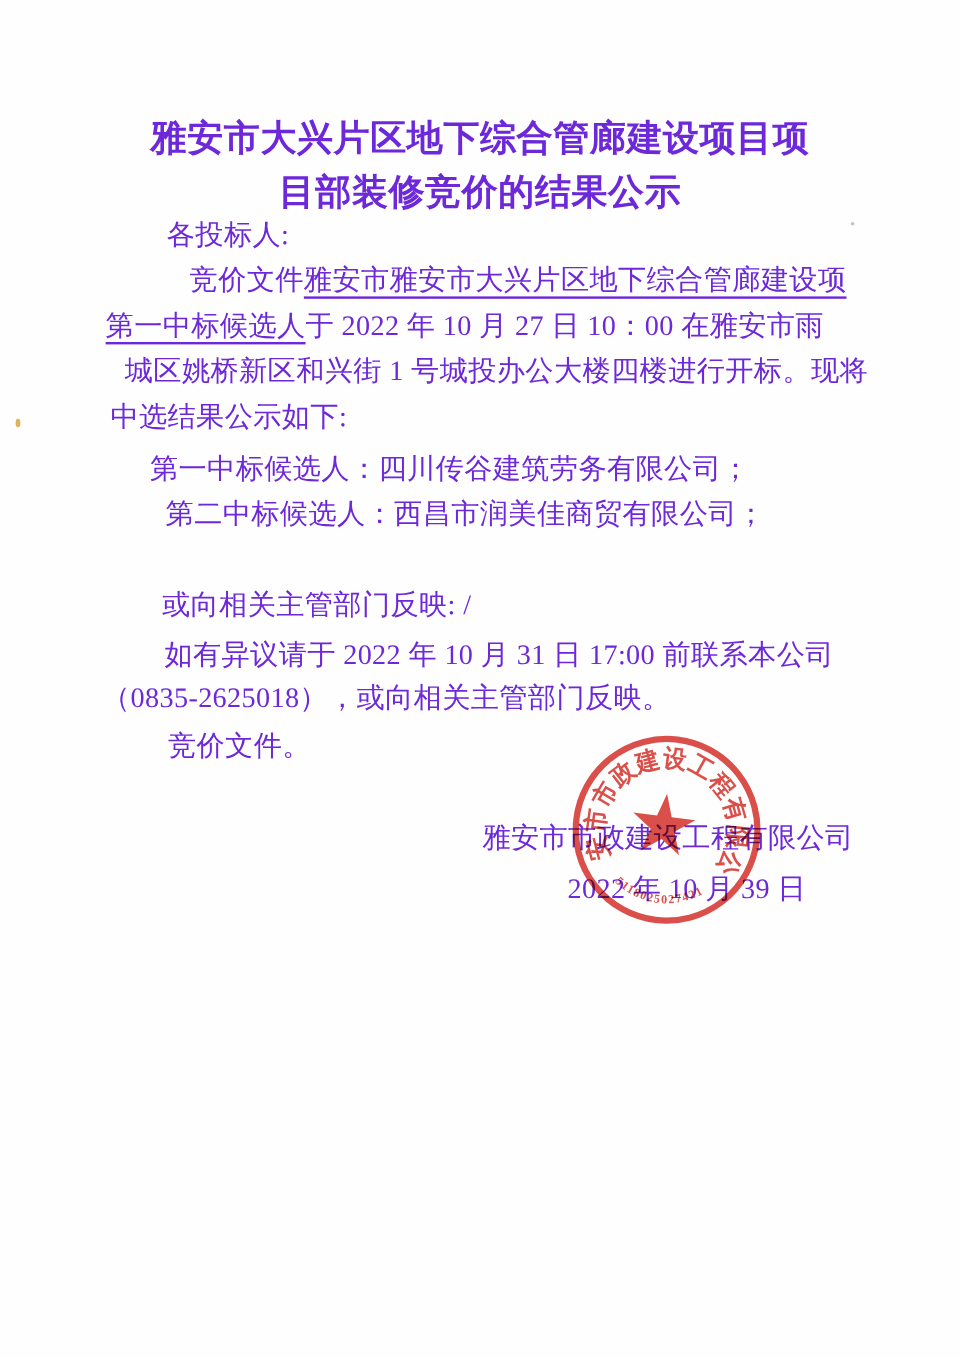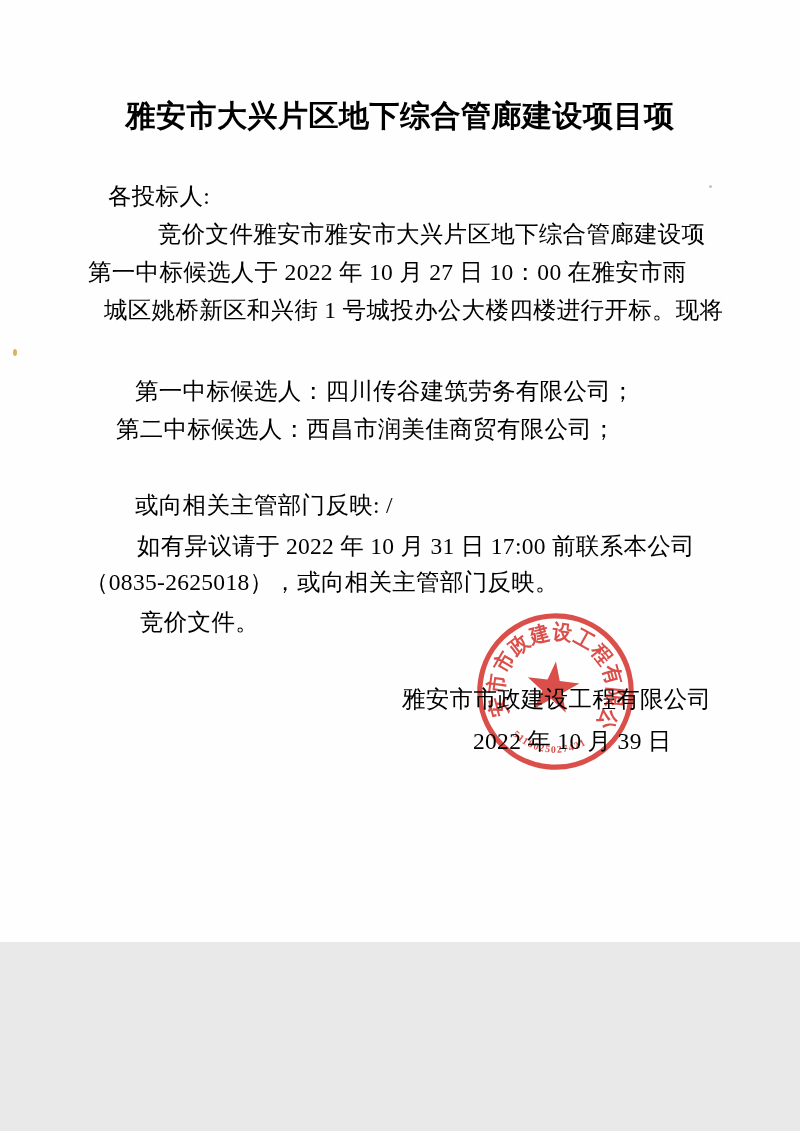--- a/index.html
+++ b/index.html
@@ -1,42 +1,43 @@
 <!DOCTYPE html>
 <html><head>
 <meta charset="utf-8">
 <style>
   html,body{margin:0;padding:0;background:#e9e9e9;}
   .page{
     position:relative;
-    width:800px;height:942px;
+    width:800px;height:1131px;
     margin:0 auto;
     background:#fefefe;
     overflow:hidden;
     font-family:"Liberation Serif","DejaVu Serif",serif;
-    color:#000000;
+    color:#6d28d9;
   }
   .line{
     position:absolute;
     font-size:23.5px;
     line-height:1;
     white-space:nowrap;
     letter-spacing:0.3px;
   }
   .title{
     position:absolute;
     left:0;width:800px;
     text-align:center;
     font-size:30px;
     line-height:1;
     letter-spacing:0.5px;
     font-weight:600;
     white-space:nowrap;
   }
   .u{
+    text-decoration:underline;
     text-decoration-thickness:1.6px;
     text-underline-offset:6px;
   }
   .seal{
     position:absolute;
     left:475px;top:611px;
     width:161px;height:161px;
     mix-blend-mode:multiply;
     opacity:.92;
   }
@@ -55,35 +56,37 @@
     left:709px;top:185px;width:3px;height:3px;
     background:#9a9a9a;opacity:.6;
   }
 </style>
 </head>
 <body>
 
 <div class="page">
 
   <div class="title" style="top:101px">雅安市大兴片区地下综合管廊建设项目项</div>
+  <div class="title" style="top:146px">目部装修竞价的结果公示</div>
 
-  <div class="line" style="left:108px;top:185px">各投标人:</div>
+  <div class="line" style="left:139px;top:185px">各投标人:</div>
 
   <div class="line" style="left:158px;top:223px">
     <span>竞价文件</span><span class="u">雅安市雅安市大兴片区地下综合管廊建设项</span>
   </div>
 
   <div class="line" style="left:88px;top:261px">
     <span class="u">第一中标候选人</span><span>于 2022 年 10 月 27 日 10：00 在雅安市雨</span>
   </div>
 
   <div class="line" style="left:104px;top:299px">城区姚桥新区和兴街 1 号城投办公大楼四楼进行开标。现将</div>
+  <div class="line" style="left:92px;top:337px">中选结果公示如下:</div>
 
-  <div class="line" style="left:135px;top:380px">第一中标候选人：四川传谷建筑劳务有限公司；</div>
-  <div class="line" style="left:116px;top:418px">第二中标候选人：西昌市润美佳商贸有限公司；</div>
+  <div class="line" style="left:125px;top:380px">第一中标候选人：四川传谷建筑劳务有限公司；</div>
+  <div class="line" style="left:138px;top:418px">第二中标候选人：西昌市润美佳商贸有限公司；</div>
 
   <div class="line" style="left:135px;top:494px">或向相关主管部门反映: /</div>
 
   <div class="line" style="left:137px;top:535px">如有异议请于 2022 年 10 月 31 日 17:00 前联系本公司</div>
   <div class="line" style="left:85px;top:571px">（0835-2625018），或向相关主管部门反映。</div>
 
   <div class="line" style="left:140px;top:611px">竞价文件。</div>
 
   <div class="line" style="left:402px;top:688px">雅安市市政建设工程有限公司</div>
   <div class="line" style="left:473px;top:730px">2022 年 10 月 39 日</div>

